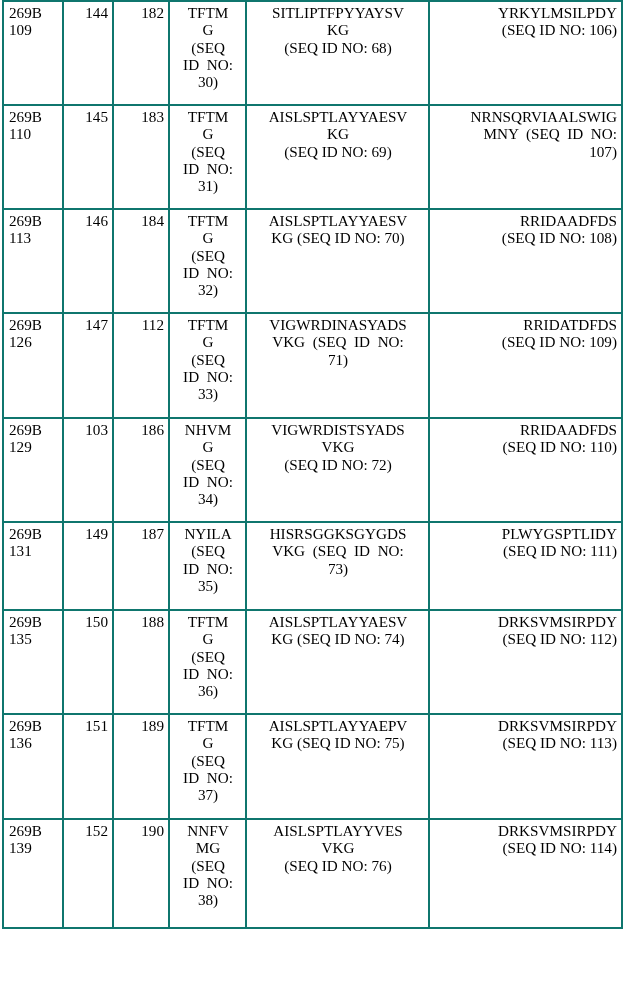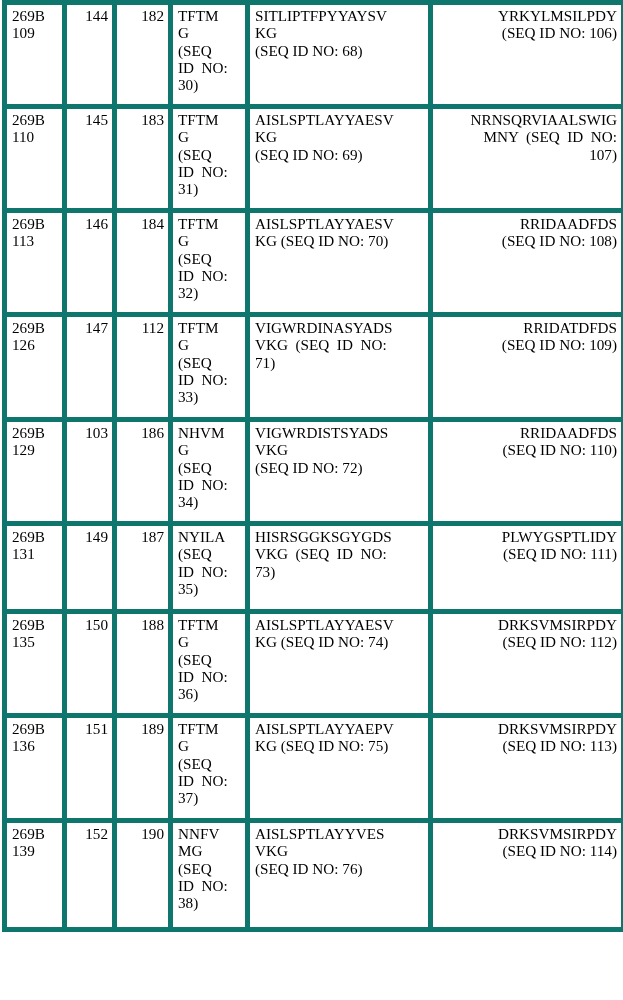--- a/index.html
+++ b/index.html
@@ -28,21 +28,21 @@
     left: 2px;
     top: -68px;           
     width: 619px;
     border-collapse: collapse;
     table-layout: fixed;
     font-size: 15.2px;
     line-height: 17.3px;
   }
 
   table.seq-table td {
-    border: 5px solid #0f766e;
+    border: 2px solid #0f766e;
     vertical-align: top;
     padding: 2px 4px 2px 5px;
     font-family: "Liberation Serif", "DejaVu Serif", serif;
     color: #000000;
     word-break: normal;
     overflow-wrap: break-word;
     hyphens: none;
   }
 
   
@@ -52,22 +52,22 @@
   col.c-cdr1   { width: 77px; }
   col.c-cdr2   { width: 183px; }
   col.c-cdr3   { width: 193px; }
   .ln {
     display: block;
     white-space: pre;
   }
 
   td.col-id     { text-align: left; }
   td.col-num    { text-align: right; }
-  td.col-cdr1   { text-align: left; }
-  td.col-cdr2   { text-align: left; }
+  td.col-cdr1   { text-align: center; }
+  td.col-cdr2   { text-align: center; }
   td.col-cdr3   { text-align: right; }
 </style>
 </head>
 <body>
 
 <div class="page">
 
   <table class="seq-table">
     <colgroup>
       <col class="c-id">

